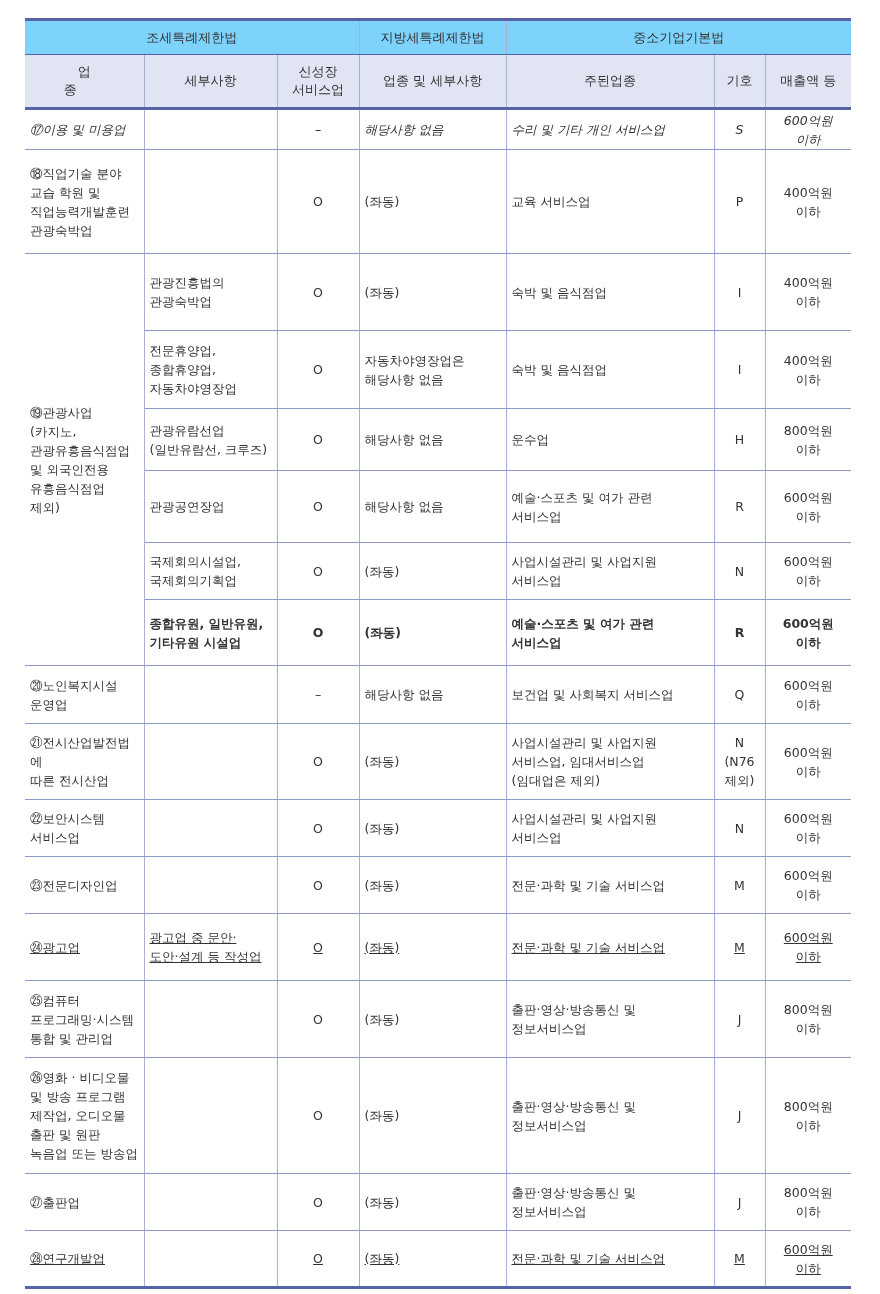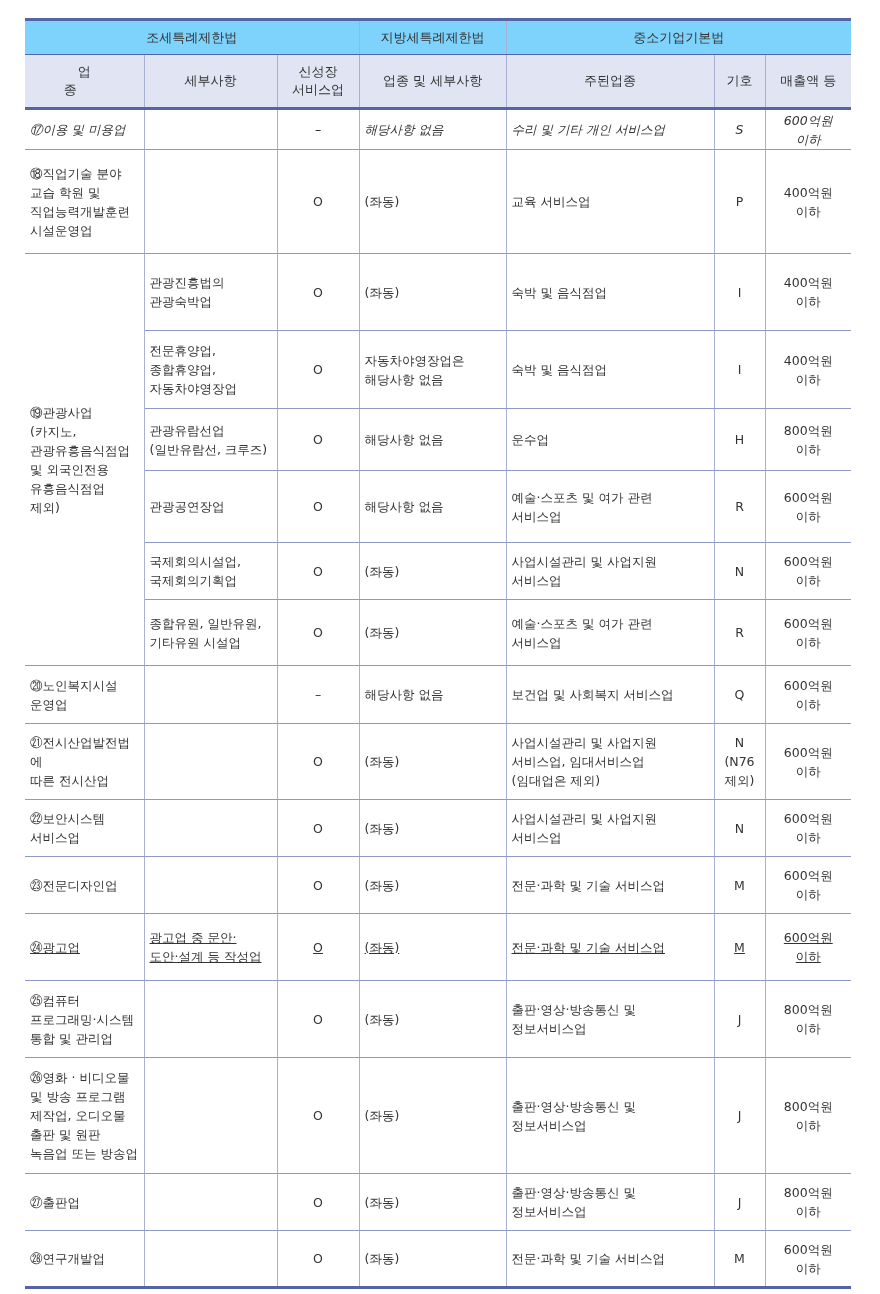--- a/index.html
+++ b/index.html
@@ -59,21 +59,21 @@
           <td class="left pre">해당사항 없음</td>
           <td class="left pre">수리 및 기타 개인 서비스업</td>
           <td class="center pre">S</td>
           <td class="center pre">600억원
 이하</td>
         </tr>
         <tr style="height: 104px;">
           <td class="left pre">⑱직업기술 분야
 교습 학원 및
 직업능력개발훈련
-시설운영업</td>
+관광숙박업</td>
           <td class="left pre"></td>
           <td class="center">O</td>
           <td class="left pre">(좌동)</td>
           <td class="left pre">교육 서비스업</td>
           <td class="center pre">P</td>
           <td class="center pre">400억원
 이하</td>
         </tr>
         <tr style="height: 77px;">
           <td class="left pre" rowspan="6">⑲관광사업
@@ -127,21 +127,21 @@
           <td class="left pre">국제회의시설업,
 국제회의기획업</td>
           <td class="center">O</td>
           <td class="left pre">(좌동)</td>
           <td class="left pre">사업시설관리 및 사업지원
 서비스업</td>
           <td class="center pre">N</td>
           <td class="center pre">600억원
 이하</td>
         </tr>
-        <tr style="height: 66px;">
+        <tr style="height: 66px; font-weight: bold;">
           <td class="left pre">종합유원, 일반유원,
 기타유원 시설업</td>
           <td class="center">O</td>
           <td class="left pre">(좌동)</td>
           <td class="left pre">예술·스포츠 및 여가 관련
 서비스업</td>
           <td class="center pre">R</td>
           <td class="center pre">600억원
 이하</td>
         </tr>
@@ -236,21 +236,21 @@
           <td class="left pre">㉗출판업</td>
           <td class="left pre"></td>
           <td class="center">O</td>
           <td class="left pre">(좌동)</td>
           <td class="left pre">출판·영상·방송통신 및
 정보서비스업</td>
           <td class="center pre">J</td>
           <td class="center pre">800억원
 이하</td>
         </tr>
-        <tr style="height: 57px;">
+        <tr style="height: 57px; text-decoration: underline;">
           <td class="left pre">㉘연구개발업</td>
           <td class="left pre"></td>
           <td class="center">O</td>
           <td class="left pre">(좌동)</td>
           <td class="left pre">전문·과학 및 기술 서비스업</td>
           <td class="center pre">M</td>
           <td class="center pre">600억원
 이하</td>
         </tr>
       </tbody>

